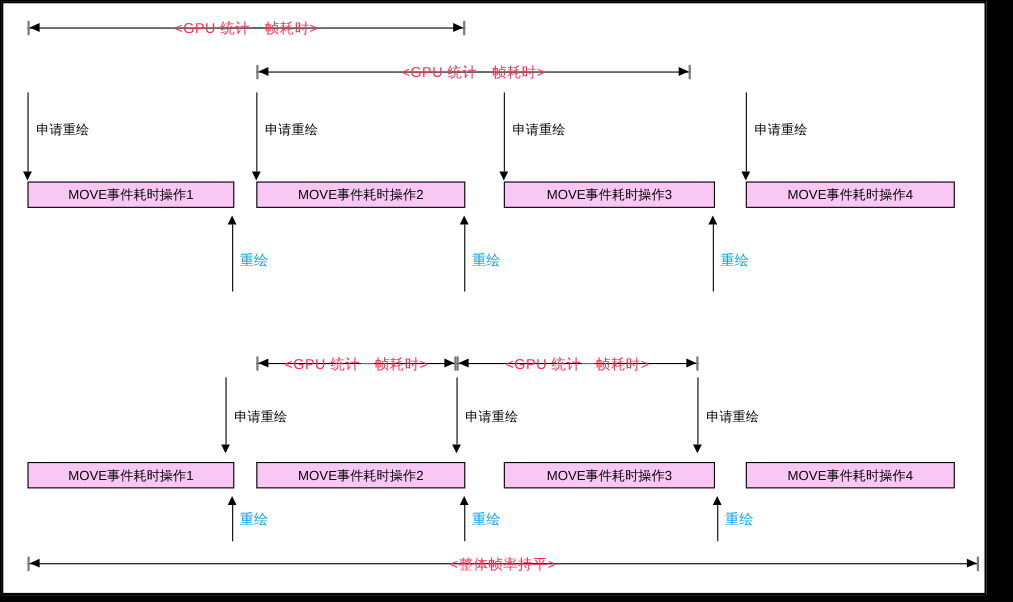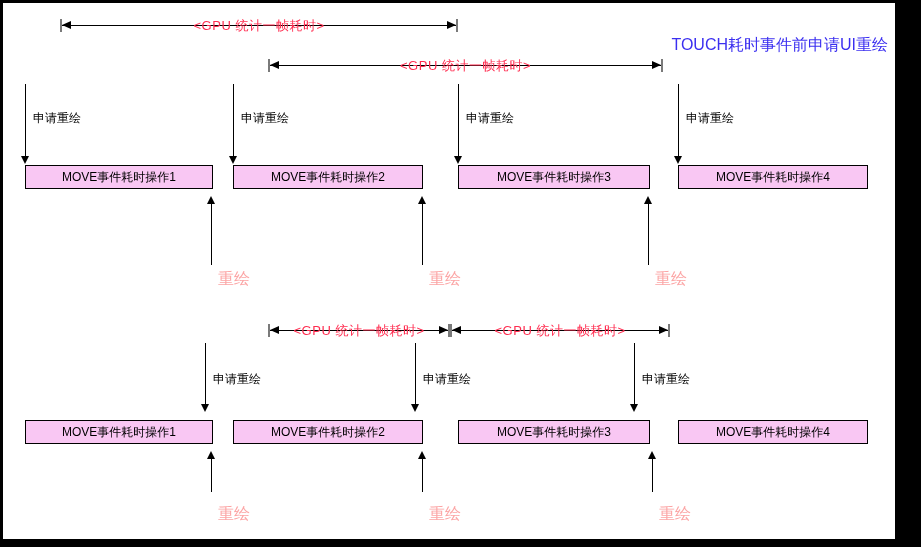--- a/index.html
+++ b/index.html
@@ -5,21 +5,21 @@
   html,body { margin:0; padding:0; background:#000; }
   .canvas {
     position:relative; width:921px; height:547px; background:#000;
     font-family:"Liberation Sans", sans-serif; overflow:hidden;
   }
   .sheet {
     position:absolute; left:1px; top:1px; width:896px; height:540px;
     background:#fff; border:2px solid #000; box-sizing:border-box;
   }
   
-  .harrow { position:absolute; height:13px;margin-left:35px; }
+  .harrow { position:absolute; height:13px; }
   .harrow .line { position:absolute; left:0; right:0; top:6px; height:1px; background:#000; }
   .harrow .tick { position:absolute; top:0; width:2px; height:13px; background:#7a7a7a; }
   .harrow .tick.l { left:0; }
   .harrow .tick.r { right:0; }
   .harrow .head { position:absolute; top:2px; width:0; height:0;
     border-top:4px solid transparent; border-bottom:4px solid transparent; }
   .harrow .head.l { left:2px; border-right:9px solid #000; }
   .harrow .head.r { right:2px; border-left:9px solid #000; }
   .harrow .lbl {
     position:absolute; left:50%; top:7px; transform:translate(-50%,-50%);
@@ -28,36 +28,35 @@
   
   .vline { position:absolute; width:1px; background:#000; }
   .vdn::after { content:''; position:absolute; left:-4px; bottom:-8px; width:0; height:0;
     border-left:4.5px solid transparent; border-right:4.5px solid transparent;
     border-top:8px solid #000; }
   .vup::before { content:''; position:absolute; left:-4px; top:-8px; width:0; height:0;
     border-left:4.5px solid transparent; border-right:4.5px solid transparent;
     border-bottom:8px solid #000; }
   
   .req-lbl { position:absolute; font-size:12px; color:#000; white-space:nowrap; }
-  .redraw-lbl { position:absolute; font-size:16px; color:#fca5a5; white-space:nowrap;margin-top:41px; }
+  .redraw-lbl { position:absolute; font-size:13px; color:#0ea5e9; white-space:nowrap; }
   .sec-title { position:absolute; right:33px; font-size:16px; color:#3b2ff0; white-space:nowrap; }
   
   .mbox {
     position:absolute; height:22px; background:#f9c7f3; border:1px solid #000;
     display:flex; align-items:center; justify-content:center;
     font-size:12px; color:#000; white-space:nowrap;
   }
 </style>
 </head>
 <body>
 
 <div class="canvas">
   <div class="sheet"></div>
 
-  <div class="sec-title" style="top:35px;">TOUCH耗时事件前申请UI重绘</div>
 
   <div class="harrow" style="left:25px; top:19px; width:398px;">
     <span class="line"></span>
     <span class="tick l"></span>
     <span class="tick r"></span>
     <span class="head l"></span>
     <span class="head r"></span>
     <span class="lbl">&lt;GPU 统计一帧耗时&gt;</span>
   </div>
 
@@ -126,13 +125,21 @@
   <div class="mbox" style="left:678px; top:420px; width:188px;">MOVE事件耗时操作4</div>
 
   <div class="vline vup" style="left:211px; top:459px; height:33px;"></div>
   <div class="vline vup" style="left:422px; top:459px; height:33px;"></div>
   <div class="vline vup" style="left:652px; top:459px; height:33px;"></div>
 
   <div class="redraw-lbl" style="left:218px; top:463px;">重绘</div>
   <div class="redraw-lbl" style="left:429px; top:463px;">重绘</div>
   <div class="redraw-lbl" style="left:659px; top:463px;">重绘</div>
 
+  <div class="harrow" style="left:25px; top:506px; width:865px;">
+    <span class="line"></span>
+    <span class="tick l"></span>
+    <span class="tick r"></span>
+    <span class="head l"></span>
+    <span class="head r"></span>
+    <span class="lbl">&lt;整体帧率持平&gt;</span>
+  </div>
 </div>
 
 </body></html>

